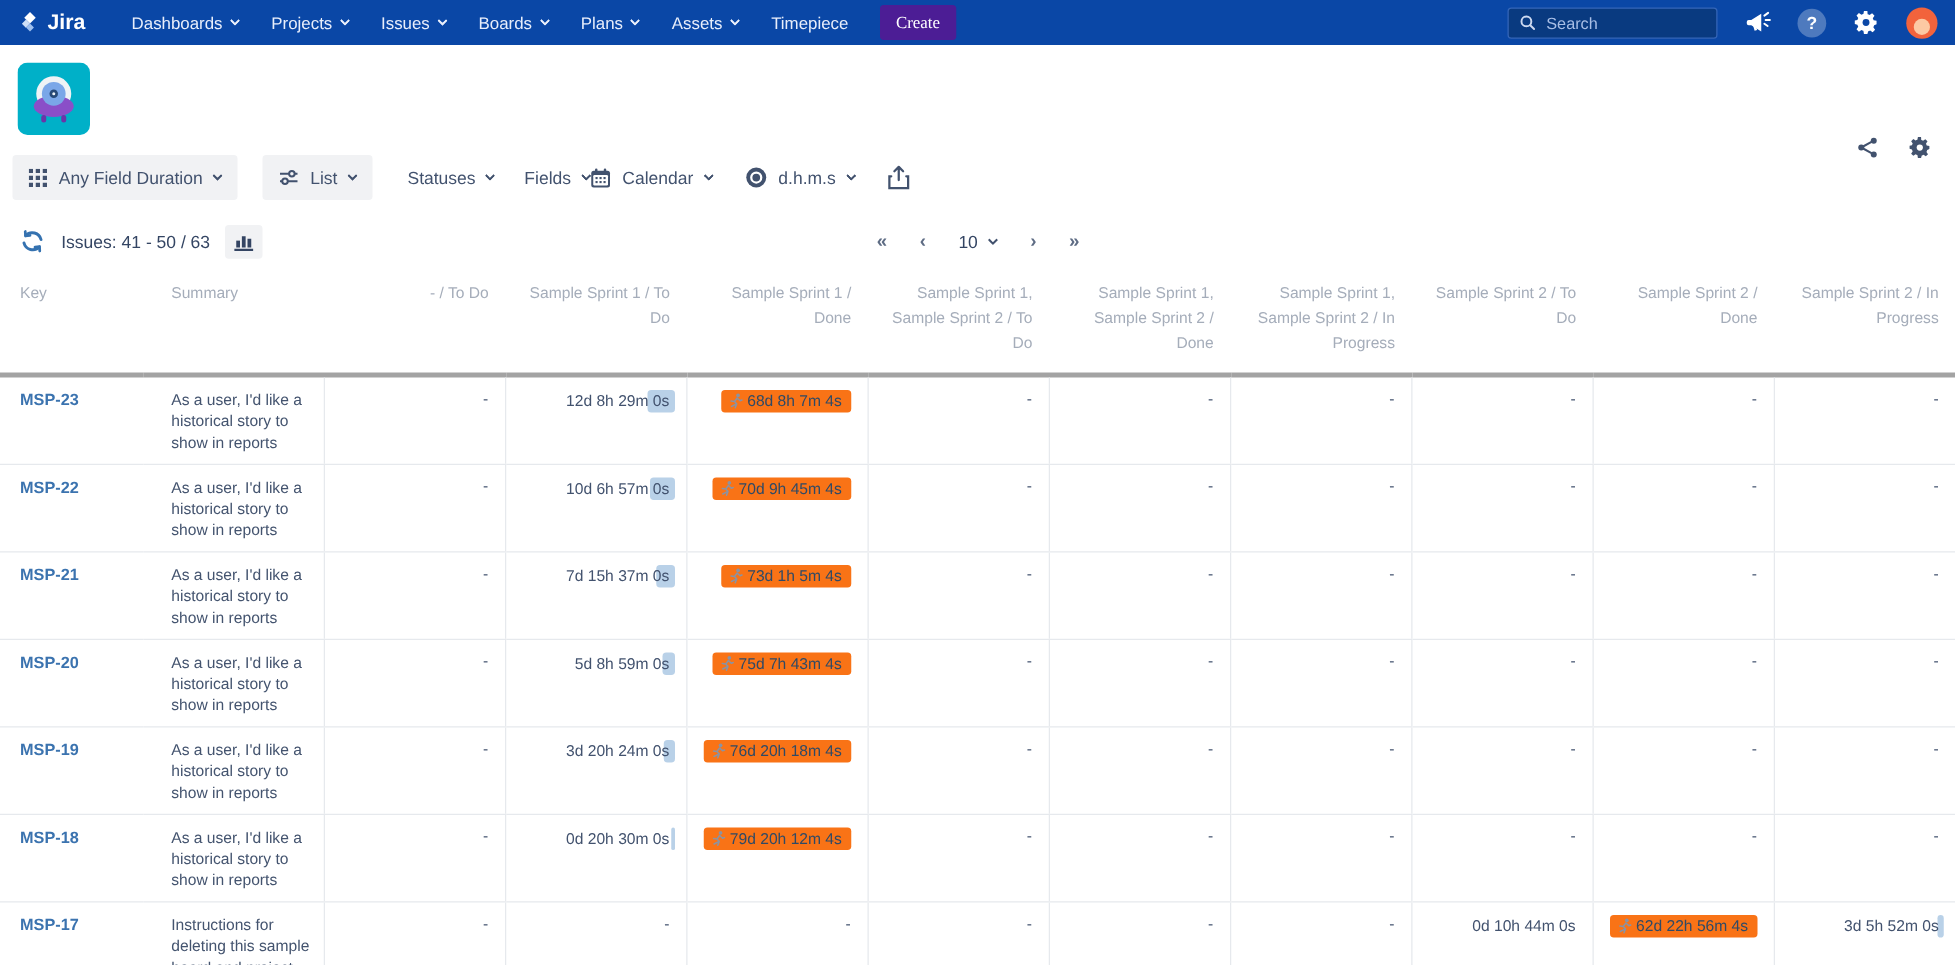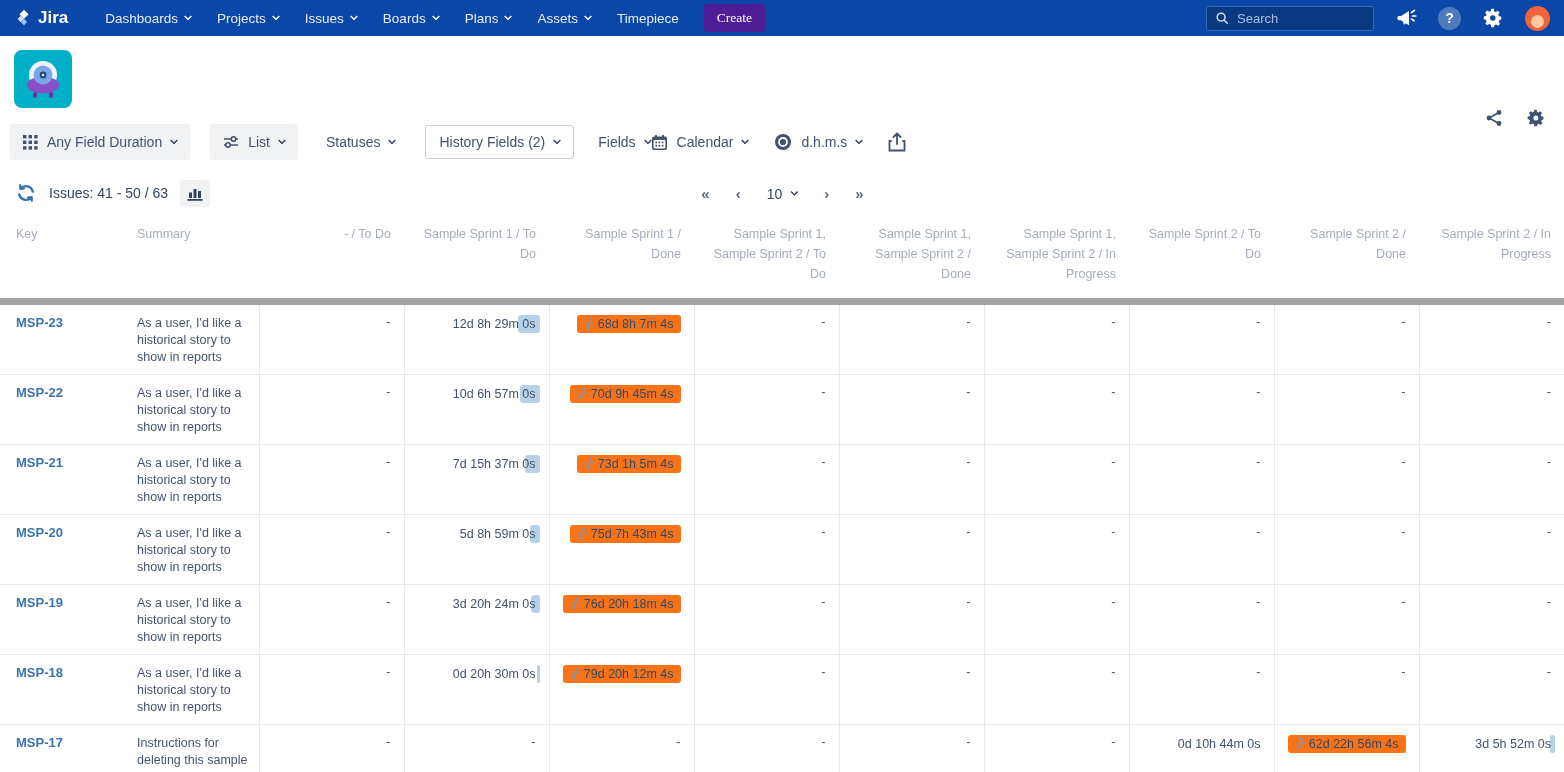--- a/index.html
+++ b/index.html
@@ -72,21 +72,21 @@
   .pg-arrow { cursor:pointer; font-weight:bold; letter-spacing:-1px; }
   .pg-size { display:flex; align-items:center; gap:9px; color:#344563; font-size:14px;
              cursor:pointer; }
   .pg-size .chev { color:#42526e; }
 
   
   table { width:1564px; border-collapse:collapse; table-layout:fixed; }
   col.c-key { width:115px; } col.c-summary { width:144px; } col.c-val { width:145px; }
   th { font-size:12.5px; font-weight:normal; color:#a5adba; text-align:right;
        vertical-align:top; padding:8px 13px 14px 12px; line-height:20px;
-       border-bottom:7px solid #a3a3a3; }
+       border-bottom:4px solid #a3a3a3; }
   th.left { text-align:left; }
   th.th-key { padding-left:16px; }
   th.th-summary { padding-left:22px; }
   td { font-size:12.5px; color:#42526e; text-align:right; vertical-align:top;
        padding:10px 13px 8px 12px; border-bottom:1px solid #e6e9ed; }
   tbody tr { height:66px; }
   td:nth-child(n+3) { border-left:1px solid #e6e9ed; }
   td.key { text-align:left; padding-left:16px; }
   td.key a { color:#3b73af; font-weight:bold; font-size:13px; text-decoration:none; }
   td.summary { text-align:left; line-height:17px; color:#44546f; padding-left:22px;
@@ -232,24 +232,20 @@
         <path d="M1 4 H15 M1 10 H15" stroke="#42526e" stroke-width="1.6"></path>
         <circle cx="10.5" cy="4" r="2.2" fill="#f1f2f4" stroke="#42526e" stroke-width="1.6"></circle>
         <circle cx="5" cy="10" r="2.2" fill="#f1f2f4" stroke="#42526e" stroke-width="1.6"></circle>
       </svg>
     </span>
     <span>List</span>
     <span class="chev"></span>
   </div>
   <div class="tbtn gap-l" style="margin-left:28px;">
     <span>Statuses</span>
-    <span class="chev"></span>
-  </div>
-  <div class="tbtn tbtn-outline" style="margin-left:30px;">
-    <span>History Fields (2)</span>
     <span class="chev"></span>
   </div>
   <div class="tbtn" style="margin-left:24px;">
     <span>Fields</span>
     <span class="chev"></span>
   </div>
   <div class="tb-right">
     <div class="tbtn">
       <span style="display:flex;">
         <svg width="17" height="17" viewBox="0 0 17 17">

